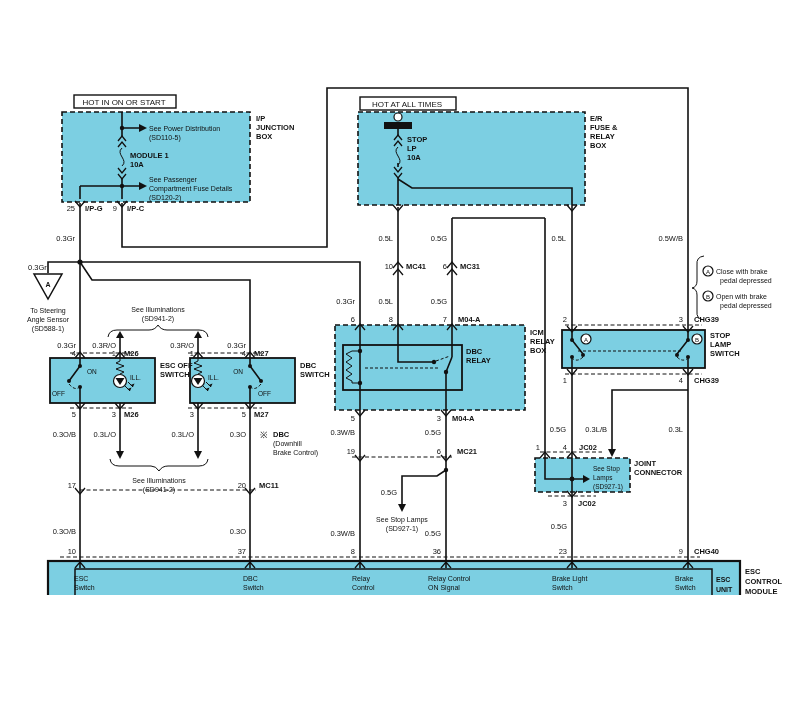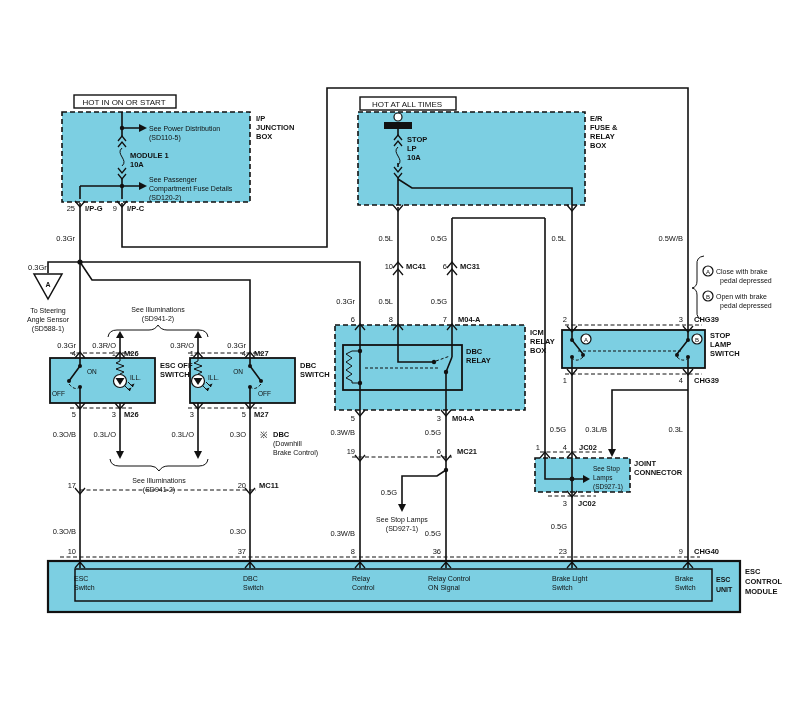--- a/index.html
+++ b/index.html
@@ -1,16 +1,16 @@
 <!DOCTYPE html>
 <html style="--boxfill: #7CCFE2;"><head>
 <meta charset="utf-8">
 <style>
   html,body{margin:0;padding:0;background:#fff;}
-  .stage{position:relative;width:810px;height:701px;background:#fff;overflow:hidden;}
+  .stage{position:relative;width:810px;height:595px;background:#fff;overflow:hidden;}
   svg text{font-family:"Liberation Sans",sans-serif;fill:#111;}
   .t6{font-size:6px}.t65{font-size:6.5px}.t7{font-size:7px}.t75{font-size:7.5px}.t8{font-size:8px}.t9{font-size:9px}
   .b{font-weight:bold}
   .mid{text-anchor:middle}.end{text-anchor:end}
   .bluebox{fill:var(--boxfill,#7CCFE2);}
   .dashbox{stroke:#111;stroke-width:1.6;stroke-dasharray:5 3;}
   .solidbox{stroke:#111;stroke-width:1.8;}
   .w{stroke:#111;stroke-width:1.6;fill:none;}
   .thin{stroke:#111;stroke-width:1;fill:none;}
   .dashrow{stroke:#111;stroke-width:1;stroke-dasharray:4 2.5;fill:none;}

